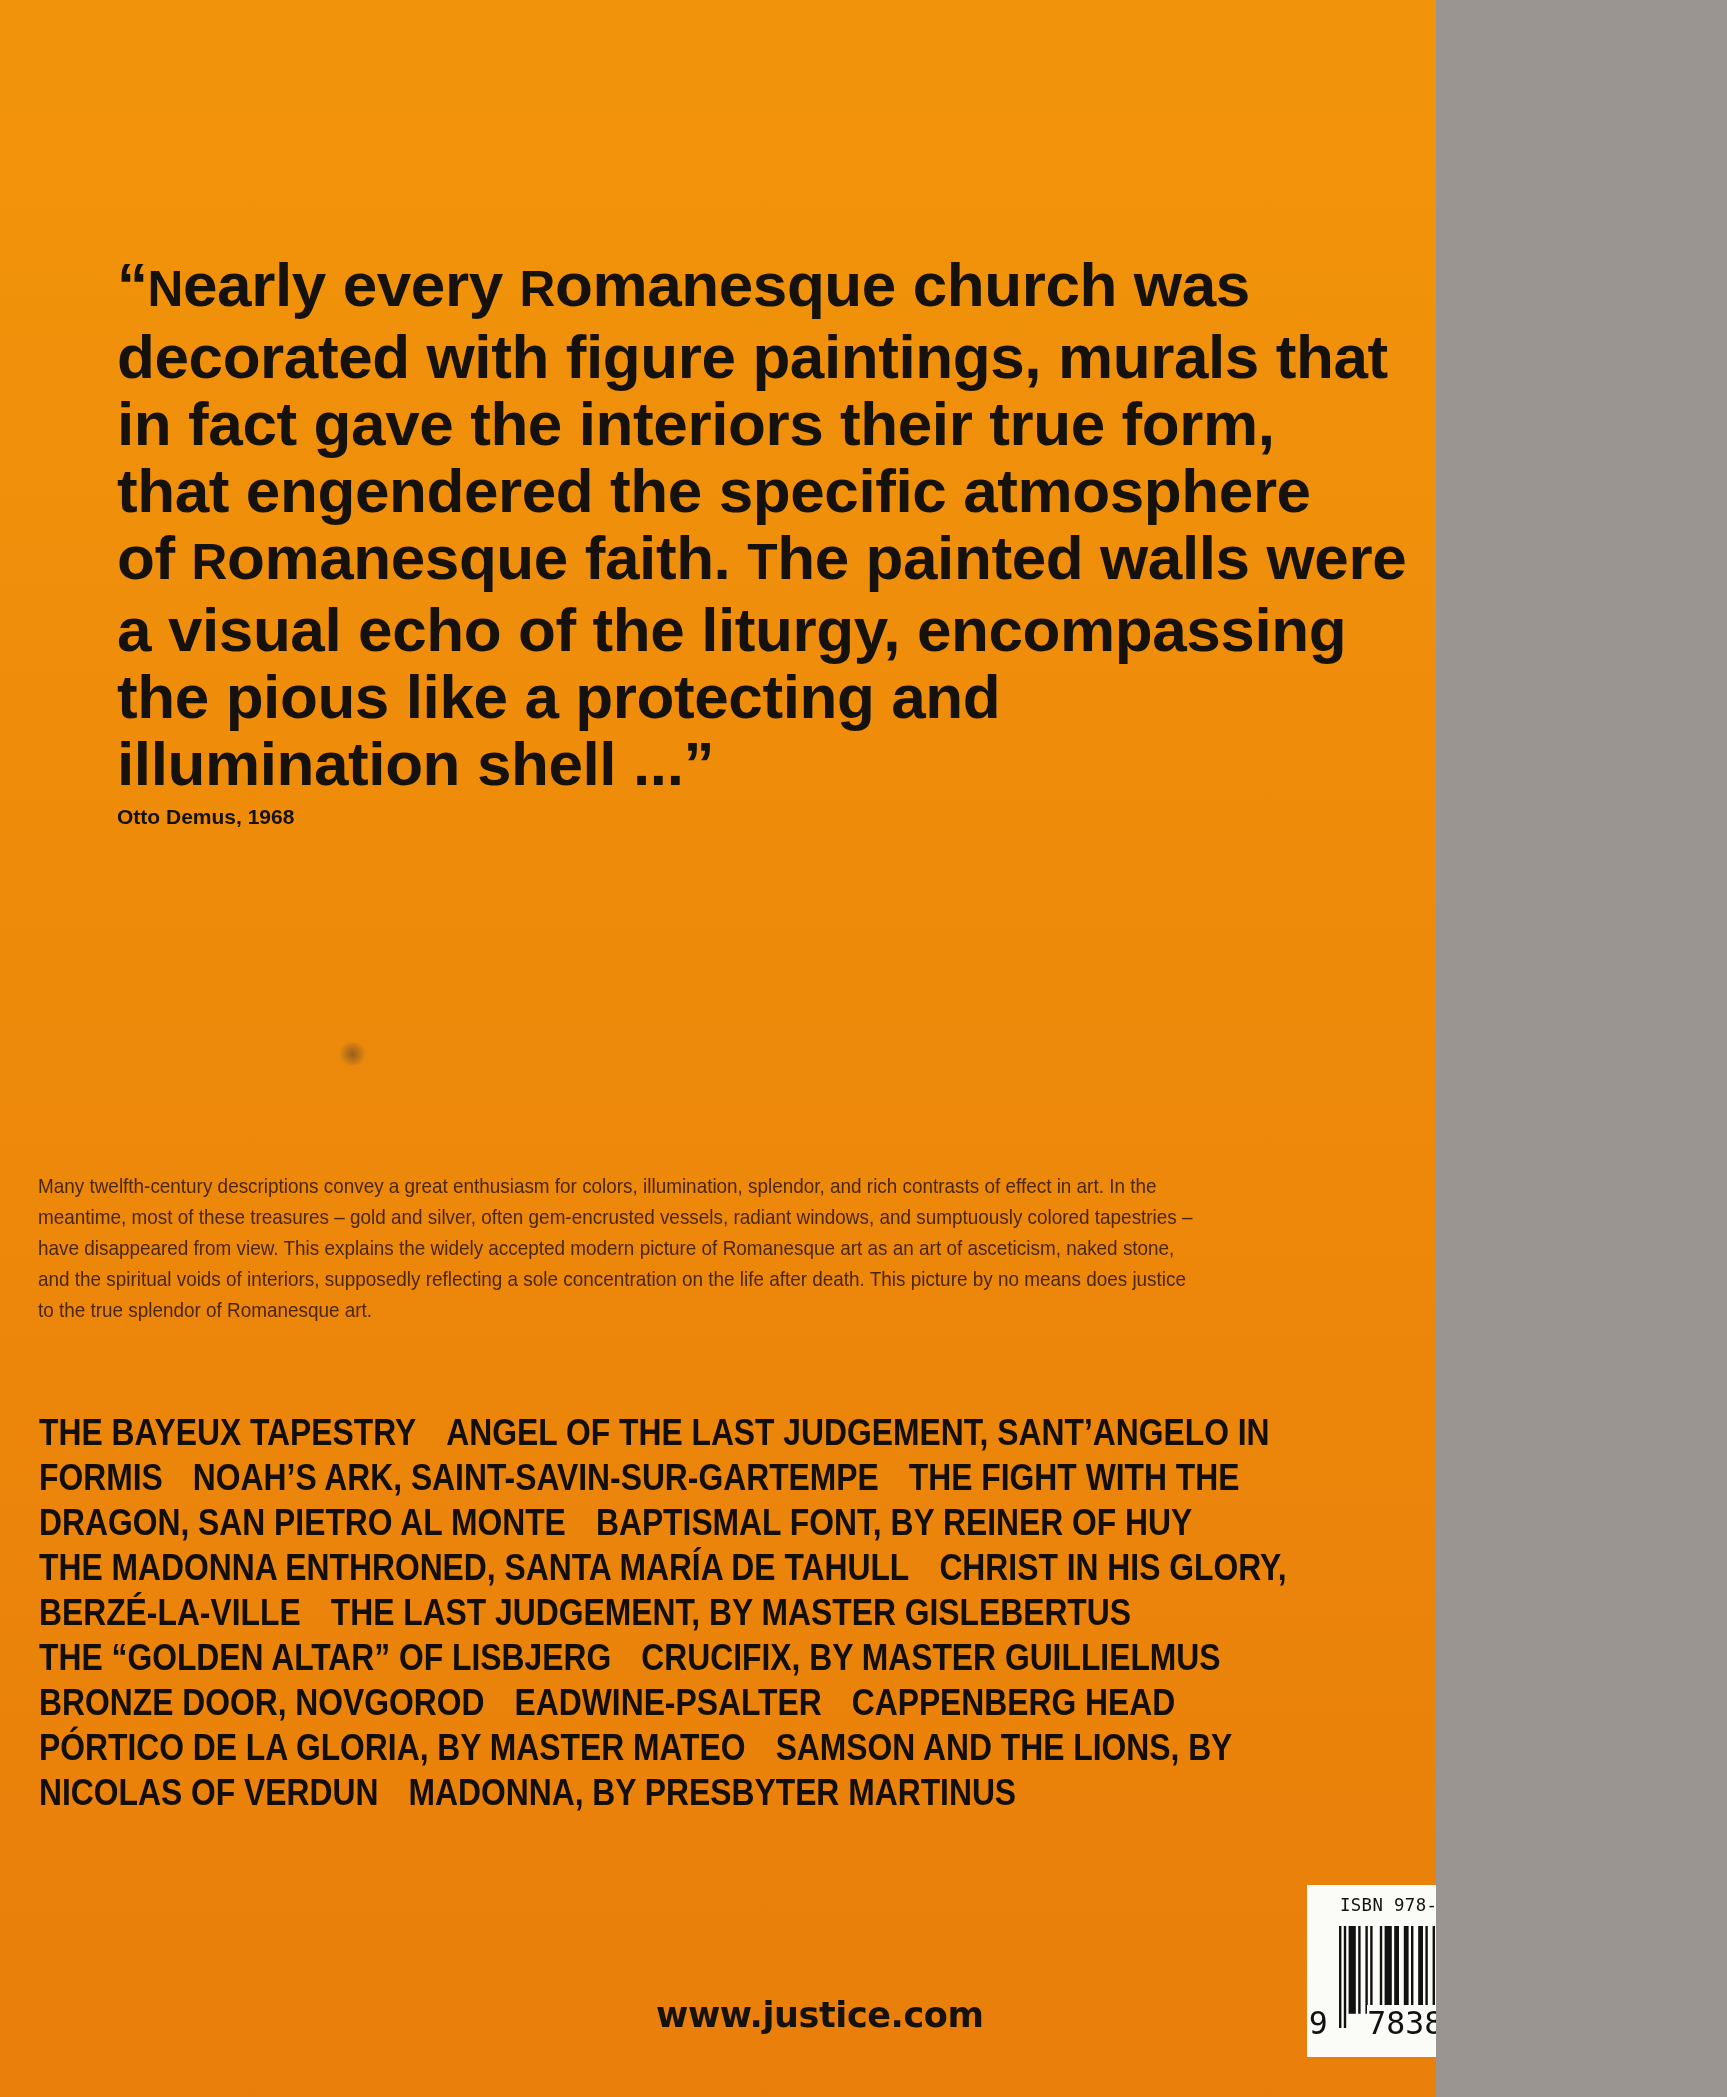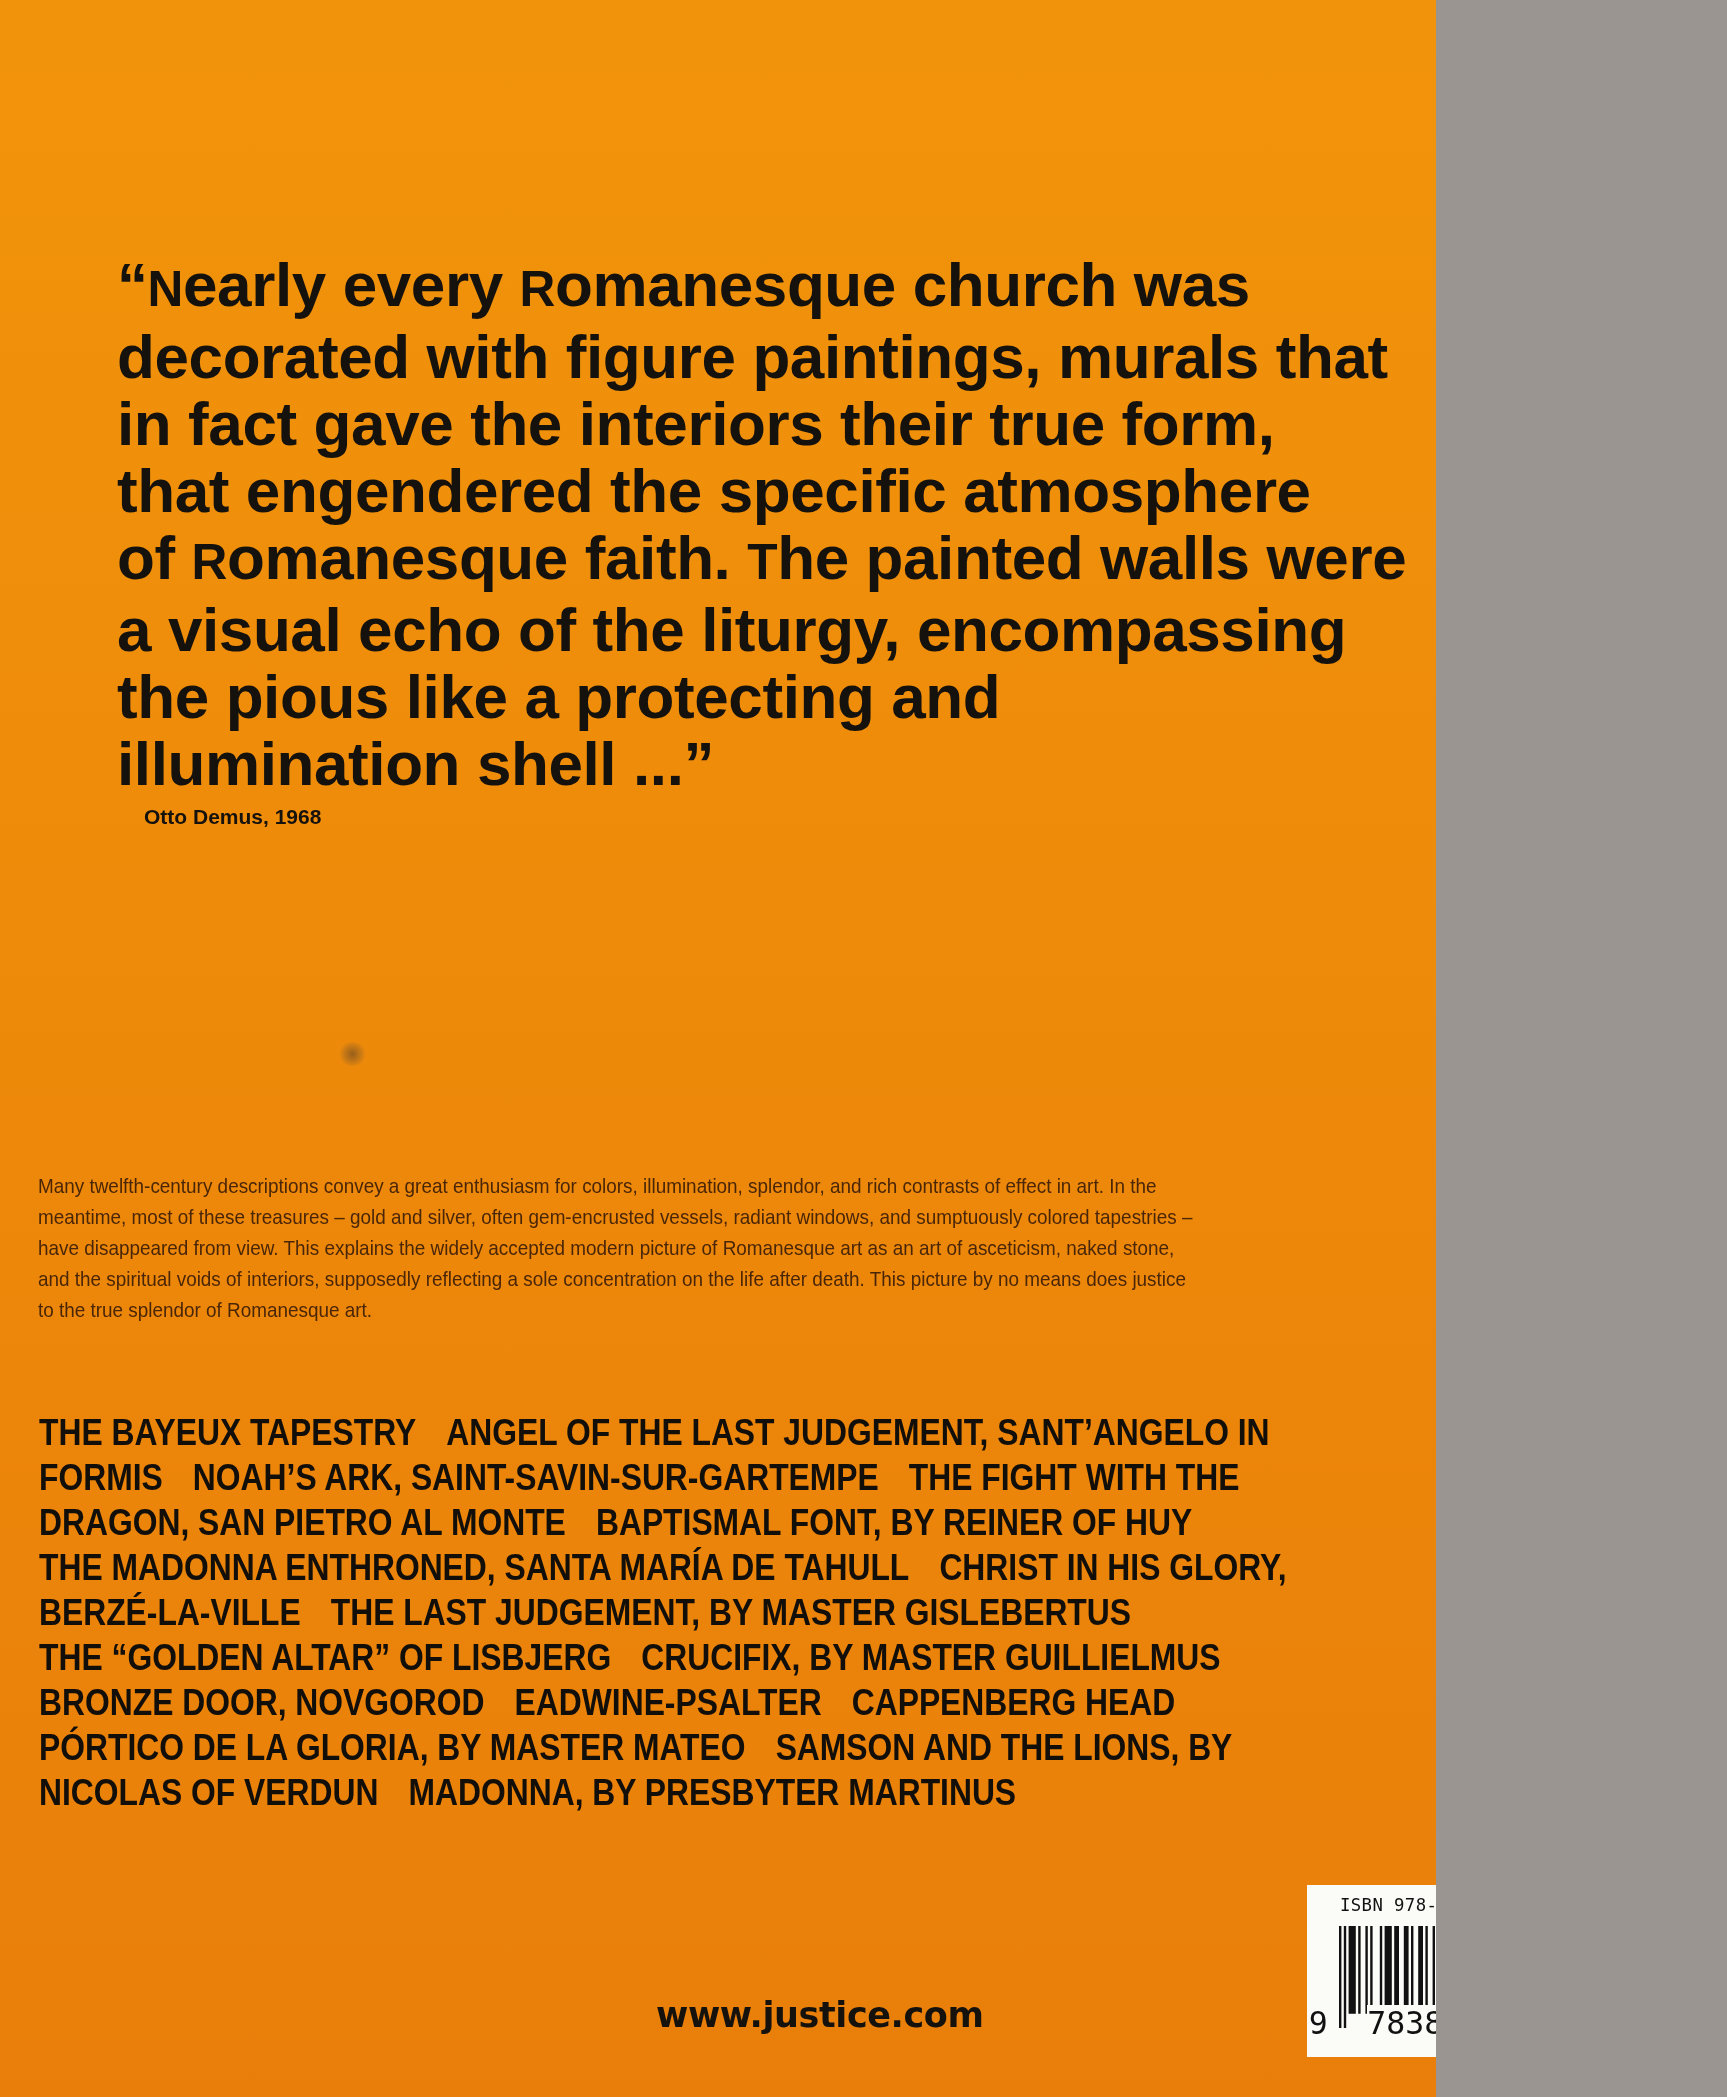--- a/index.html
+++ b/index.html
@@ -26,21 +26,21 @@
     position: absolute; left: 117px; top: 251px; width: 1560px;
     font-family: "Liberation Sans", sans-serif; font-weight: 700;
     font-size: 62px; line-height: 67px; color: #15120e;
     letter-spacing: -0.4px;
   }
   .quote .line { display: block; white-space: nowrap; }
   .quote .sc { font-size: 0.80em; }
   .attribution {
     position: absolute; left: 117px; top: 805px;
     font-family: "Liberation Sans", sans-serif; font-weight: 700;
-    font-size: 21px; color: #15120e; margin-left: 27px;
+    font-size: 21px; color: #15120e;
   }
   .stain {
     position: absolute; left: 339px; top: 1042px; width: 27px; height: 23.6px;
     border-radius: 50%;
     background: radial-gradient(circle, rgba(80,60,40,0.55) 0%, rgba(130,90,40,0.35) 45%, rgba(200,120,20,0) 75%);
   }
   .blurb {
     position: absolute; left: 38px; top: 1138px; width: 1639px;
     font-family: "Liberation Sans", sans-serif;
     font-size: 21px; line-height: 31px; color: #4a2608; margin-top: 32px;

